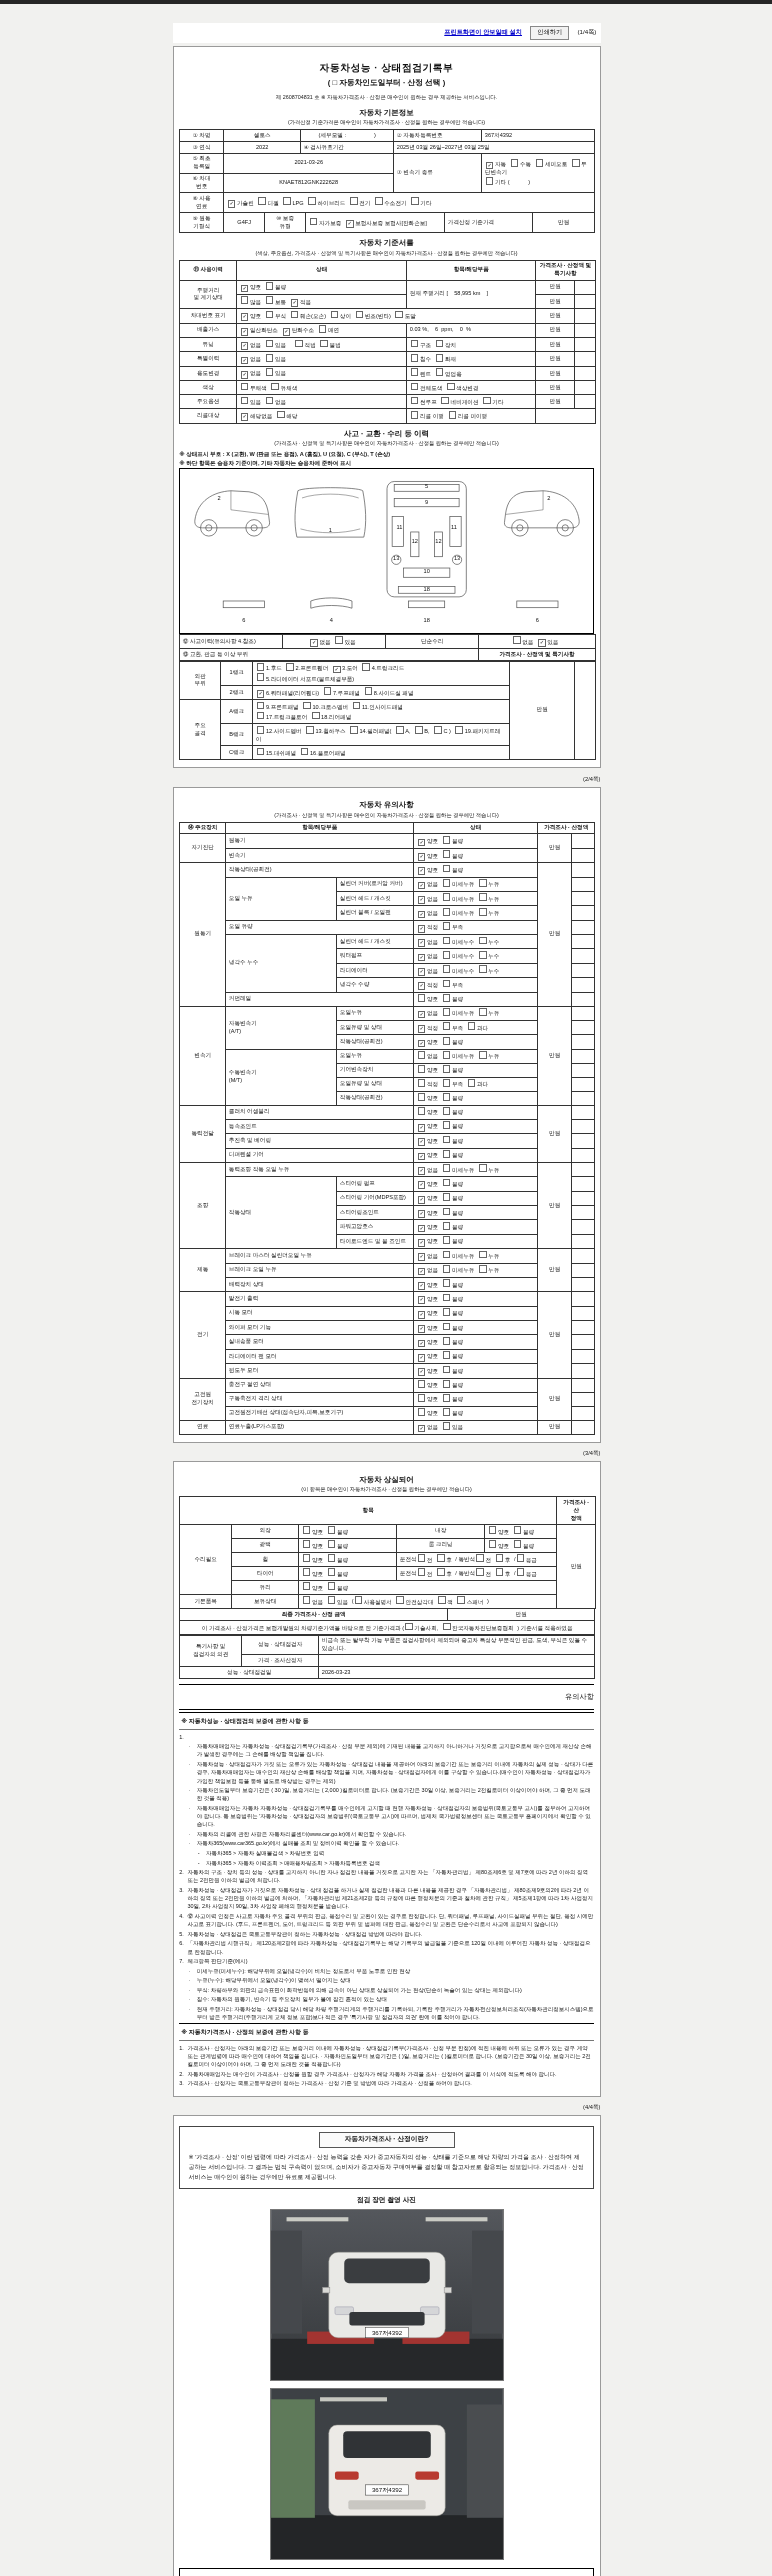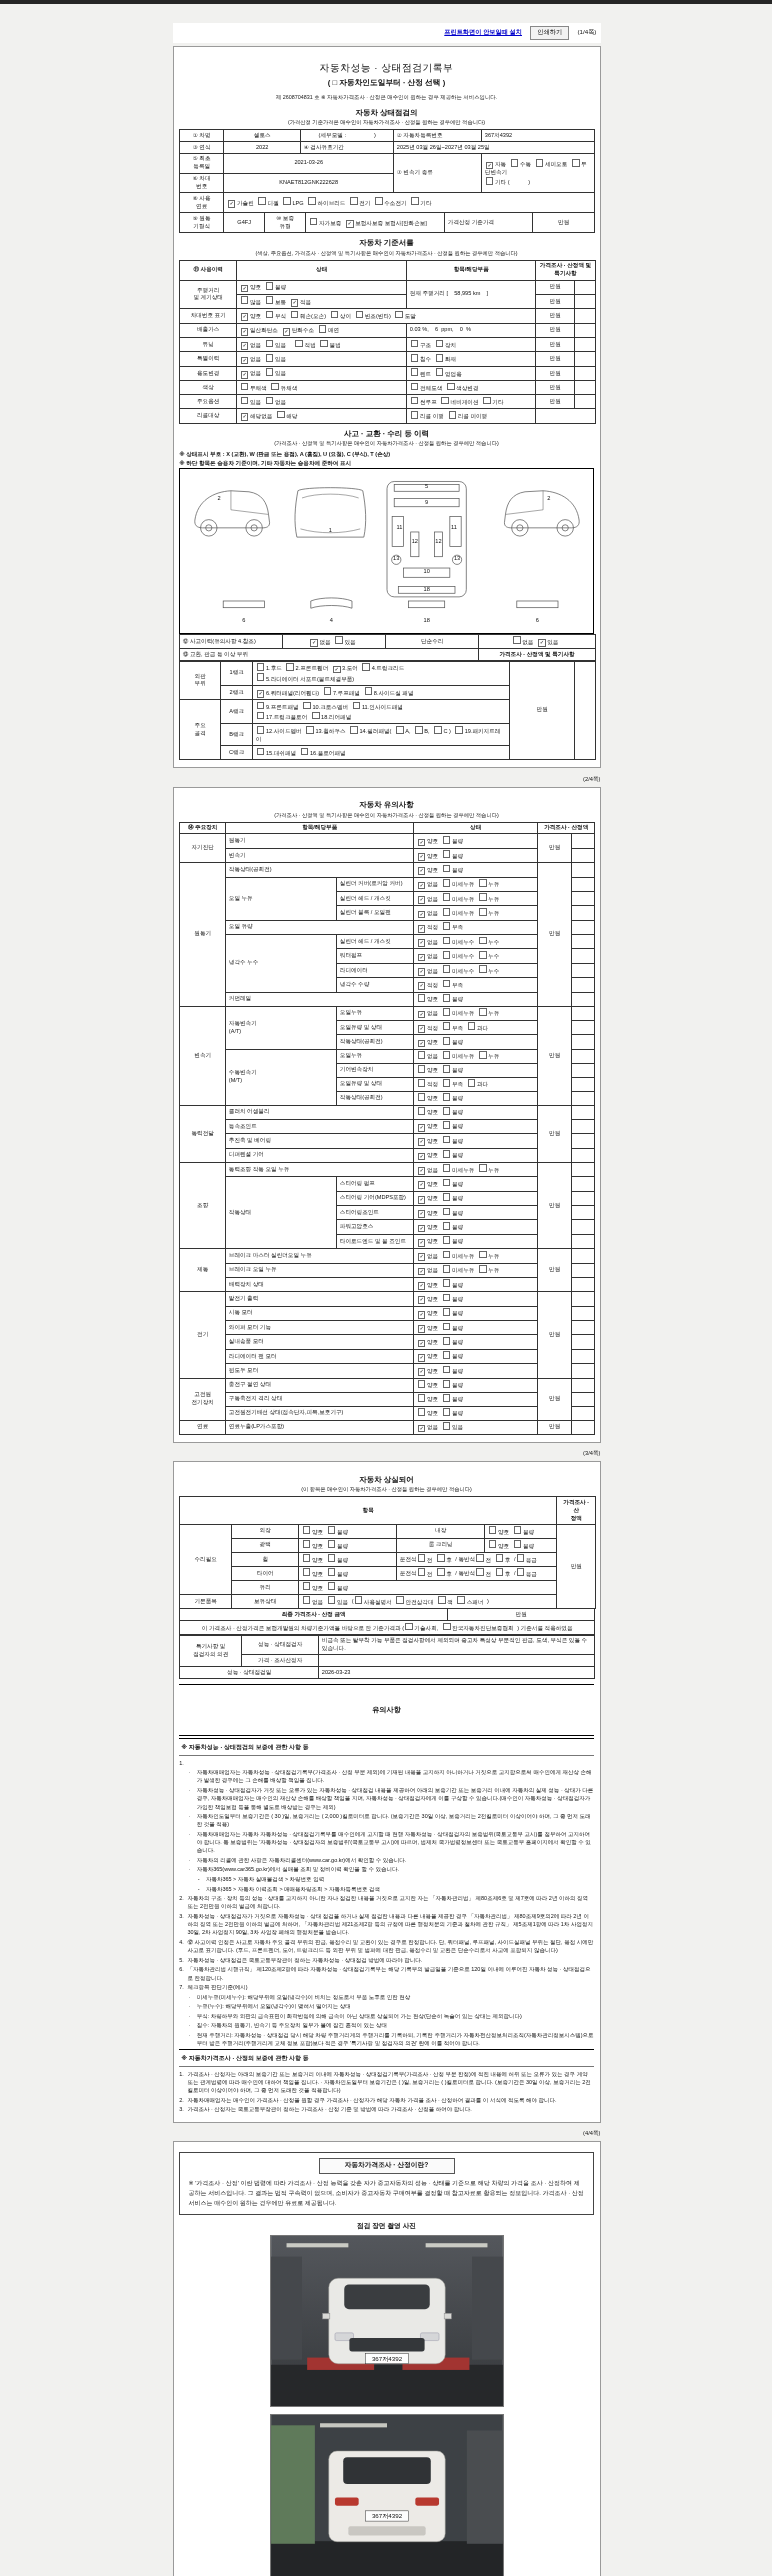--- a/index.html
+++ b/index.html
@@ -7,21 +7,21 @@
        font-family:"Liberation Sans","DejaVu Sans",sans-serif;color:#111;}
   .topstrip{height:4.1px;background:#262626}
   .toolbar{width:428px;margin:18.5px auto 0;background:#fff;display:flex;justify-content:flex-end;
            align-items:center;gap:8.2px;padding:3.1px 4.1px;box-sizing:border-box}
   .tb-link{color:#0000cc;text-decoration:underline;font-size:6.2px;font-weight:bold;cursor:pointer}
   .tb-btn{font-size:6.2px;padding:1.5px 6.2px;background:#f2f2f2;border:0.5px solid #888;cursor:pointer}
   .tb-page{font-size:6.2px}
   .pmark{width:428px;margin:7.2px auto 1px;text-align:right;font-size:5.7px}
   .page{width:428px;margin:3.1px auto 0;background:#fff;border:0.5px solid #9a9a9a;
         padding:7.2px 5.7px;box-sizing:border-box}
-  .doc-title{font-size:9.8px;font-weight:normal;text-align:center;margin-top:8.2px;letter-spacing:0.5px}
+  .doc-title{font-size:9.8px;font-weight:bold;text-align:center;margin-top:8.2px;letter-spacing:0.5px}
   .doc-sub{font-size:7.7px;font-weight:bold;text-align:center;margin-top:3.1px}
   .doc-meta{font-size:5.4px;text-align:center;margin:5.2px 0 7.2px;color:#222}
   .sec-t{font-size:7.5px;font-weight:bold;text-align:center;margin:5.2px 0 1.5px}
   .sec-n{font-size:5.3px;text-align:center;margin-bottom:3.1px}
   table.dt{border-collapse:collapse;width:415px;table-layout:fixed;margin:0 auto}
   table.dt.heavy{border:1px solid #000}
   .c{border:0.5px solid #333;padding:1.5px 2.6px;font-size:5.6px;vertical-align:middle;line-height:1.4;
      word-break:break-all}
   .ct{text-align:center}.tx{text-align:left}.pr{text-align:center}
   .hd{font-weight:bold;text-align:center}
@@ -29,22 +29,22 @@
   .stack{margin-top:-0.5px}
   .pt{white-space:pre-wrap}
   .cb{display:inline-block;width:5.7px;height:5.7px;border:0.5px solid #666;background:#fff;
       vertical-align:-0.5px;margin:0 1.5px 0 1px;font-size:5.2px;line-height:5.2px;text-align:center;color:#111}
   .cb.on::before{content:"\2713";font-weight:bold}
   .cbl{margin-right:3.6px}
   .legend{width:415px;margin:3.1px auto 1px;font-size:5.6px;font-weight:bold;line-height:1.5}
   .diagbox{width:415px;margin:1px auto 0;border:1px solid #000;box-sizing:border-box;padding:2.1px}
   .ni{display:flex;font-size:5.5px;line-height:1.5;margin:1.3px 0;align-items:flex-start}
   .ni .nm{flex:none;min-width:8.2px}
-  .notice-t{font-size:7.2px;font-weight:bold;text-align:center;border-top:1px solid #000;
-            border-bottom:0.5px solid #000;padding:20px 0;margin-top:5.2px}
+  .notice-t{font-size:7.2px;font-weight:normal;text-align:right;border-top:1px solid #000;
+            border-bottom:0.5px solid #000;padding:7px 0;margin-top:5.2px}
   .notice-s{font-size:6px;font-weight:bold;border-top:0.5px solid #000;border-bottom:0.5px solid #777;
             padding:3.1px 2.1px;margin:2.1px 0 3.1px}
   .infobox{border:1px solid #444;padding:5.2px;margin:2.1px 0 7.2px}
   .infobox-tab{display:block;width:134px;margin:0 auto 5.2px;border:1px solid #555;text-align:center;
                font-weight:bold;font-size:6.7px;padding:2.6px 0;background:#fafafa}
   .infobox-body{font-size:6px;line-height:1.65;padding:0 3.1px}
   .photo-cap{text-align:center;font-weight:bold;font-size:6.7px;margin:5.2px 0 4.1px}
   .photo{display:block;margin:0 auto 7.2px;border:0.5px solid #777}
   .signbox{border:1px solid #000;padding:5.2px 4.1px 0;margin-top:3.1px}
   .sign-title{text-align:center;font-weight:bold;font-size:7.2px;margin:2.1px 0 5.2px}
@@ -69,21 +69,21 @@
   <a class="tb-link">프린트화면이 안보일때 설치</a>
   <button class="tb-btn">인쇄하기</button>
   <span class="tb-page">(1/4쪽)</span>
 </div>
 
 <div class="page">
   <div class="doc-title">자동차성능 · 상태점검기록부</div>
   <div class="doc-sub">( □ 자동차인도일부터 · 산정 선택 )</div>
   <div class="doc-meta">제 2608704831 호        ※ 자동차가격조사 · 산정은 매수인이 원하는 경우 제공하는 서비스입니다.</div>
 
-  <div class="sec-t">자동차 상태점검의</div>
+  <div class="sec-t">자동차 기본정보</div>
   <div class="sec-n">(가격산정 기준가격은 매수인이 자동차가격조사 · 산정을 원하는 경우에만 적습니다)</div>
   <div>
       <table class="dt heavy">
         <colgroup>
           <col style="width: 44px;">
           <col style="width: 77px;">
           <col style="width: 93px;">
           <col style="width: 88px;">
           <col style="width: 113px;">
         </colgroup>

